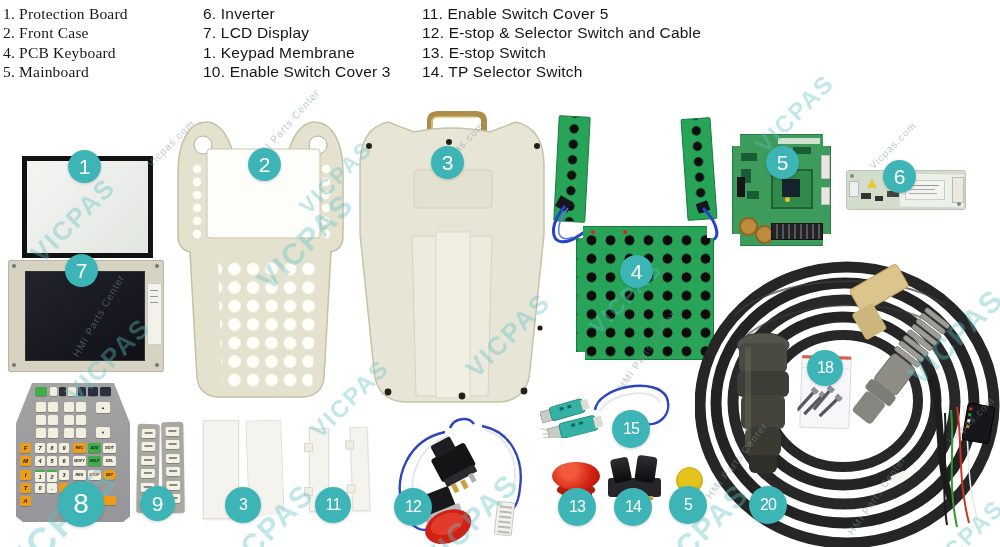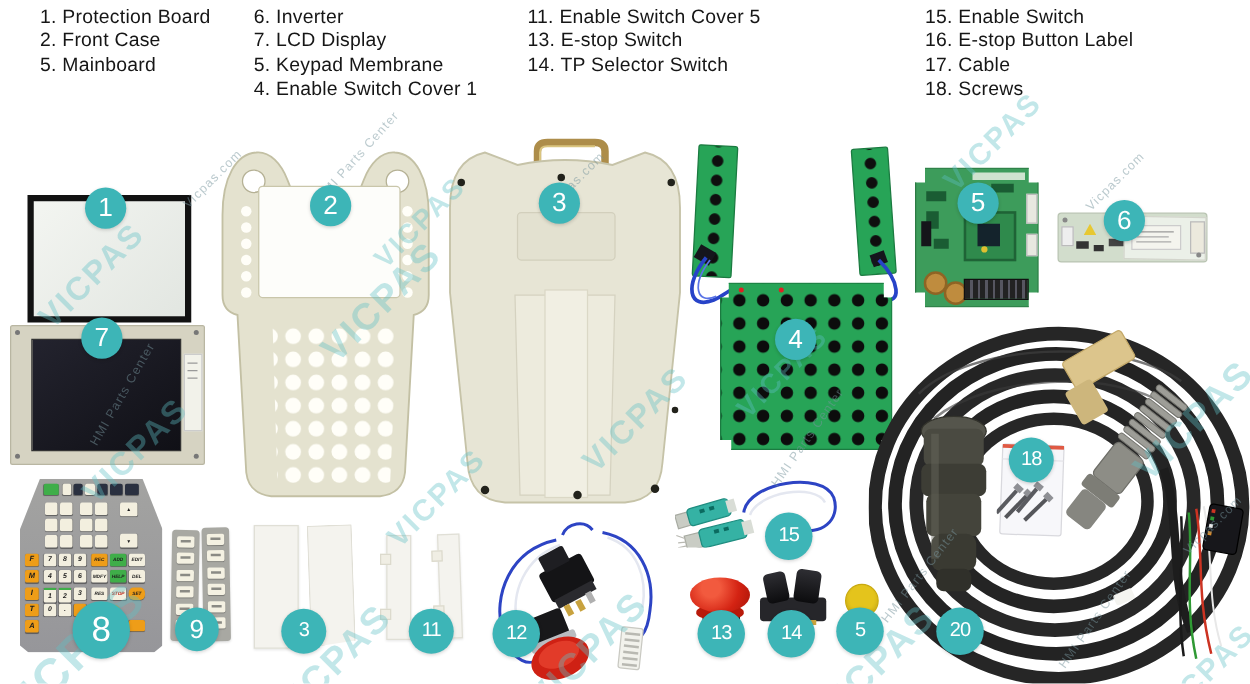--- a/index.html
+++ b/index.html
@@ -39,41 +39,37 @@
       clip-path:polygon(0 12px,7px 12px,7px 0,calc(100% - 7px) 0,calc(100% - 7px) 12px,100% 12px,
       100% calc(100% - 8px),calc(100% - 9px) calc(100% - 8px),calc(100% - 9px) 100%,9px 100%,
       9px calc(100% - 8px),0 calc(100% - 8px));}
   .mb{position:absolute;}
 </style>
 </head>
 <body>
 
 <div id="stage">
 
-  <div class="col" style="left:32px;">
+  <div class="col" style="left:3px;font-family:Liberation Serif, serif;">
     <div class="lg">1. Protection Board</div>
     <div class="lg">2. Front Case</div>
+    <div class="lg">4. PCB Keyboard</div>
     <div class="lg">5. Mainboard</div>
   </div>
   <div class="col" style="left:203px;">
     <div class="lg">6. Inverter</div>
     <div class="lg">7. LCD Display</div>
-    <div class="lg">5. Keypad Membrane</div>
-    <div class="lg">4. Enable Switch Cover 1</div>
+    <div class="lg">1. Keypad Membrane</div>
+    <div class="lg">10. Enable Switch Cover 3</div>
   </div>
   <div class="col" style="left:422px;">
     <div class="lg">11. Enable Switch Cover 5</div>
+    <div class="lg">12. E-stop &amp; Selector Switch and Cable</div>
     <div class="lg">13. E-stop Switch</div>
     <div class="lg">14. TP Selector Switch</div>
-  </div>
-  <div class="col" style="left:740px;">
-    <div class="lg">15. Enable Switch</div>
-    <div class="lg">16. E-stop Button Label</div>
-    <div class="lg">17. Cable</div>
-    <div class="lg">18. Screws</div>
   </div>
 
   <div class="part" style="left:22px;top:156px;width:121px;height:92px;border:5px solid #121212;
        background:linear-gradient(135deg,#f3f5f1,#e2e6e1);"></div>
 
   <div class="part" style="left:170px;top:112px;">
     <svg width="180" height="292" viewBox="0 0 180 292">
       <defs>
         <pattern id="fcdots" width="18.5" height="18.5" patternUnits="userSpaceOnUse">
           <circle cx="9" cy="9" r="6.3" fill="#fffef8"></circle>
@@ -455,21 +451,21 @@
   <div class="bdg b1" style="left:68px;top:150px;width:33px;height:33px;">1</div>
   <div class="bdg b1" style="left:248px;top:148px;width:33px;height:33px;">2</div>
   <div class="bdg b1" style="left:431px;top:146px;width:33px;height:33px;">3</div>
   <div class="bdg b1" style="left:620px;top:255px;width:33px;height:33px;">4</div>
   <div class="bdg b1" style="left:766px;top:146px;width:33px;height:33px;">5</div>
   <div class="bdg b1" style="left:883px;top:160px;width:33px;height:33px;">6</div>
   <div class="bdg b1" style="left:65px;top:254px;width:33px;height:33px;">7</div>
   <div class="bdg b8" style="left:58px;top:481px;width:46px;height:46px;">8</div>
   <div class="bdg b1" style="left:140px;top:486px;width:35px;height:35px;">9</div>
   <div class="bdg b2" style="left:225px;top:487px;width:36px;height:36px;">3</div>
-  <div class="bdg b2" style="left:327px;top:487px;width:36px;height:36px;">11</div>
+  <div class="bdg b2" style="left:315px;top:487px;width:36px;height:36px;">11</div>
   <div class="bdg b2" style="left:394px;top:488px;width:38px;height:38px;">12</div>
   <div class="bdg b2" style="left:558px;top:488px;width:38px;height:38px;">13</div>
   <div class="bdg b2" style="left:614px;top:488px;width:38px;height:38px;">14</div>
   <div class="bdg b2" style="left:612px;top:410px;width:38px;height:38px;">15</div>
   <div class="bdg b2" style="left:669px;top:486px;width:38px;height:38px;">5</div>
   <div class="bdg b2" style="left:749px;top:486px;width:38px;height:38px;">20</div>
   <div class="bdg b2" style="left:807px;top:350px;width:36px;height:36px;">18</div>
 
 </div>
 

